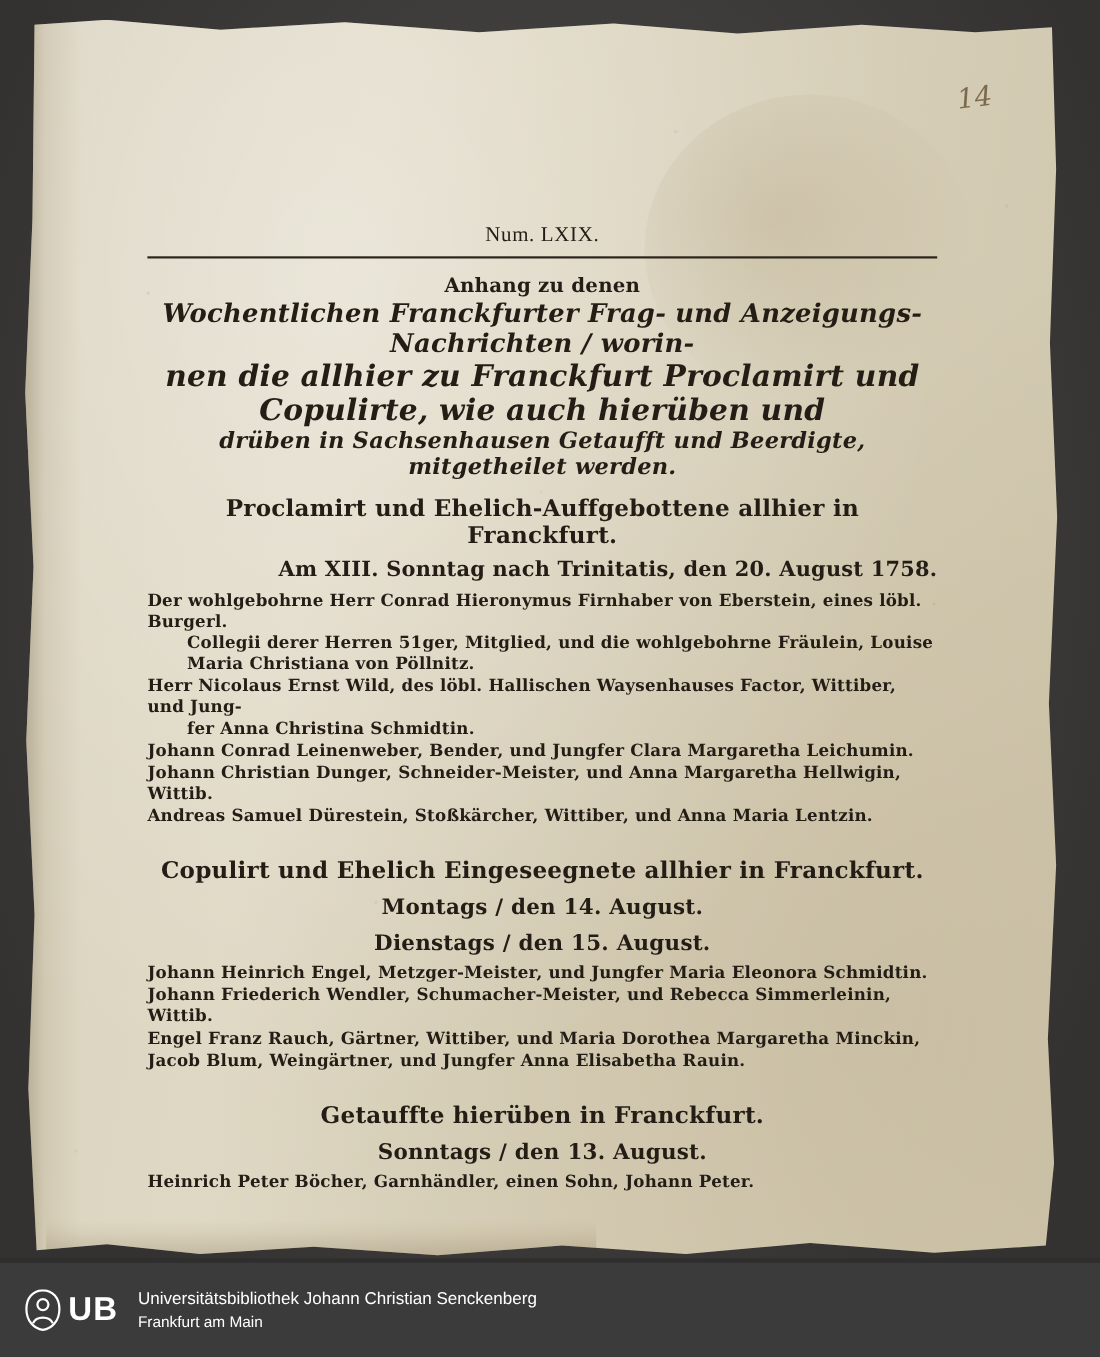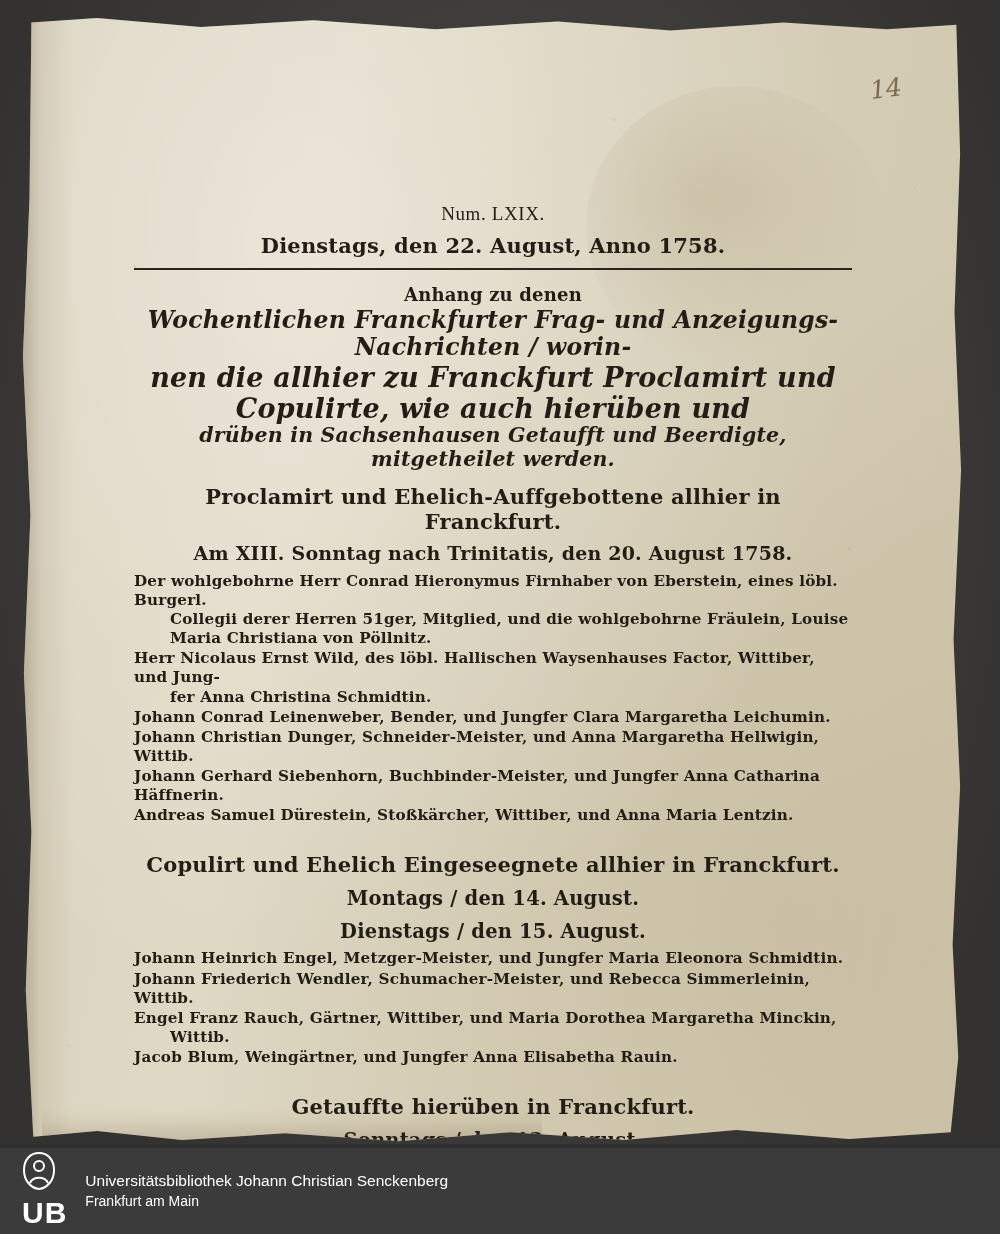--- a/index.html
+++ b/index.html
@@ -159,20 +159,21 @@
   .masthead .l2 { font-size: 27px; display: block; }
   .masthead .l3 { font-size: 20.5px; display: block; }
 
   .section-head {
     font-size: 21px;
     margin: 12px 0 8px 0;
   }
   .subsection-head {
     font-size: 19px;
     margin: 8px 0 8px 0;
+    text-align: right;
   }
   .date-head {
     font-size: 19.5px;
     margin: 10px 0 6px 0;
   }
 
   .entries {
     text-align: left;
     font-size: 15.2px;
     line-height: 1.26;
@@ -198,23 +199,22 @@
     background: #3b3b3b;
     display: flex;
     align-items: center;
     color: #ffffff;
     font-family: "Liberation Sans", sans-serif;
   }
   #ub-logo {
     margin-left: 22px;
     margin-right: 18px;
     display: flex;
-    align-items: flex-start;
+    align-items: center;
     gap: 6px;
-    flex-direction: column;
   }
   #ub-logo .seal {
     width: 34px; height: 38px;
   }
   #ub-logo .ub-text {
     font-size: 30px;
     font-weight: 700;
     letter-spacing: 1px;
     font-family: "Liberation Sans", sans-serif;
   }
@@ -241,21 +241,20 @@
     <div id="grain"></div>
     <div id="stain-top"></div>
     <div id="fold-left"></div>
     <div id="fold-bottom"></div>
 
     <div id="folio">14</div>
 
     <div id="text-block">
 
       <div class="issue-num roman">Num. LXIX.</div>
-      <div class="issue-date fraktur">Dienstags, den 22. August, Anno 1758.</div>
 
       <hr class="rule">
 
       <div class="appendix-label fraktur">Anhang zu denen</div>
 
       <div class="masthead fraktur">
         <span class="l1">Wochentlichen Franckfurter Frag- und Anzeigungs-Nachrichten / worin-</span>
         <span class="l2">nen die allhier zu Franckfurt Proclamirt und Copulirte, wie auch hierüben und</span>
         <span class="l3">drüben in Sachsenhausen Getaufft und Beerdigte, mitgetheilet werden.</span>
       </div>
@@ -272,23 +271,20 @@
           <span>Herr Nicolaus Ernst Wild, des löbl. Hallischen Waysenhauses Factor, Wittiber, und Jung-</span>
           <span class="cont">fer Anna Christina Schmidtin.</span>
         </p>
         <p class="entry">
           <span>Johann Conrad Leinenweber, Bender, und Jungfer Clara Margaretha Leichumin.</span>
         </p>
         <p class="entry">
           <span>Johann Christian Dunger, Schneider-Meister, und Anna Margaretha Hellwigin, Wittib.</span>
         </p>
         <p class="entry">
-          <span>Johann Gerhard Siebenhorn, Buchbinder-Meister, und Jungfer Anna Catharina Häffnerin.</span>
-        </p>
-        <p class="entry">
           <span>Andreas Samuel Dürestein, Stoßkärcher, Wittiber, und Anna Maria Lentzin.</span>
         </p>
       </div>
 
       <div class="spacer-md"></div>
 
       <div class="section-head fraktur">Copulirt und Ehelich Eingeseegnete allhier in Franckfurt.</div>
       <div class="date-head fraktur">Montags / den 14. August.</div>
 
 
@@ -296,21 +292,20 @@
 
       <div class="entries fraktur">
         <p class="entry">
           <span>Johann Heinrich Engel, Metzger-Meister, und Jungfer Maria Eleonora Schmidtin.</span>
         </p>
         <p class="entry">
           <span>Johann Friederich Wendler, Schumacher-Meister, und Rebecca Simmerleinin, Wittib.</span>
         </p>
         <p class="entry">
           <span>Engel Franz Rauch, Gärtner, Wittiber, und Maria Dorothea Margaretha Minckin,</span>
-          <span class="cont">Wittib.</span>
         </p>
         <p class="entry">
           <span>Jacob Blum, Weingärtner, und Jungfer Anna Elisabetha Rauin.</span>
         </p>
       </div>
 
       <div class="spacer-md"></div>
 
       <div class="section-head fraktur">Getauffte hierüben in Franckfurt.</div>
       <div class="date-head fraktur">Sonntags / den 13. August.</div>

